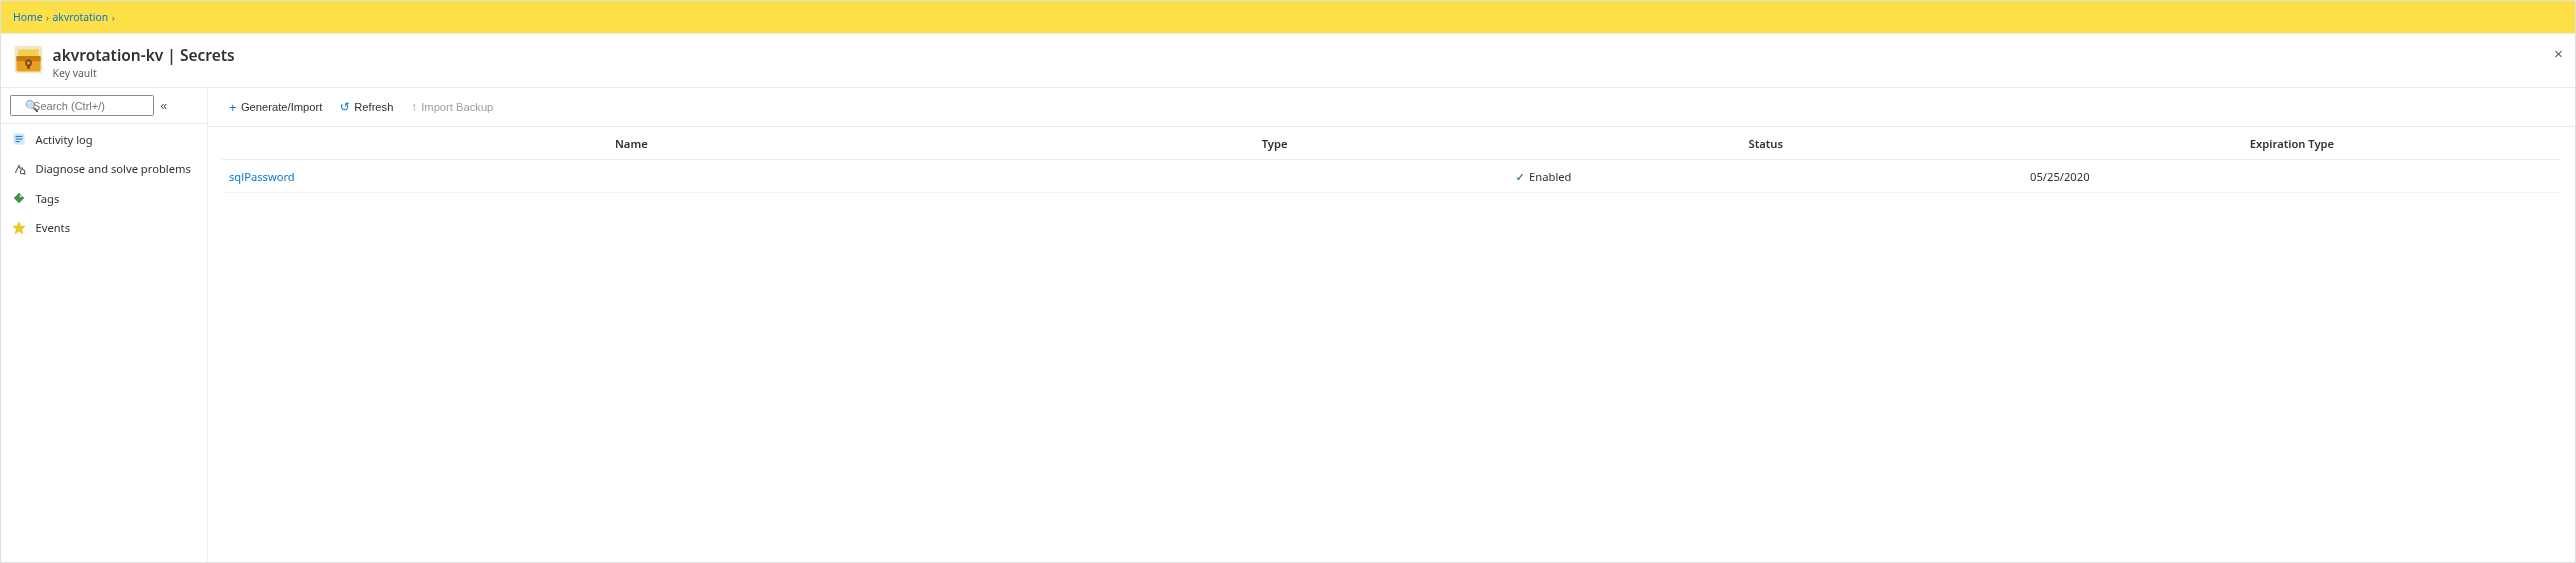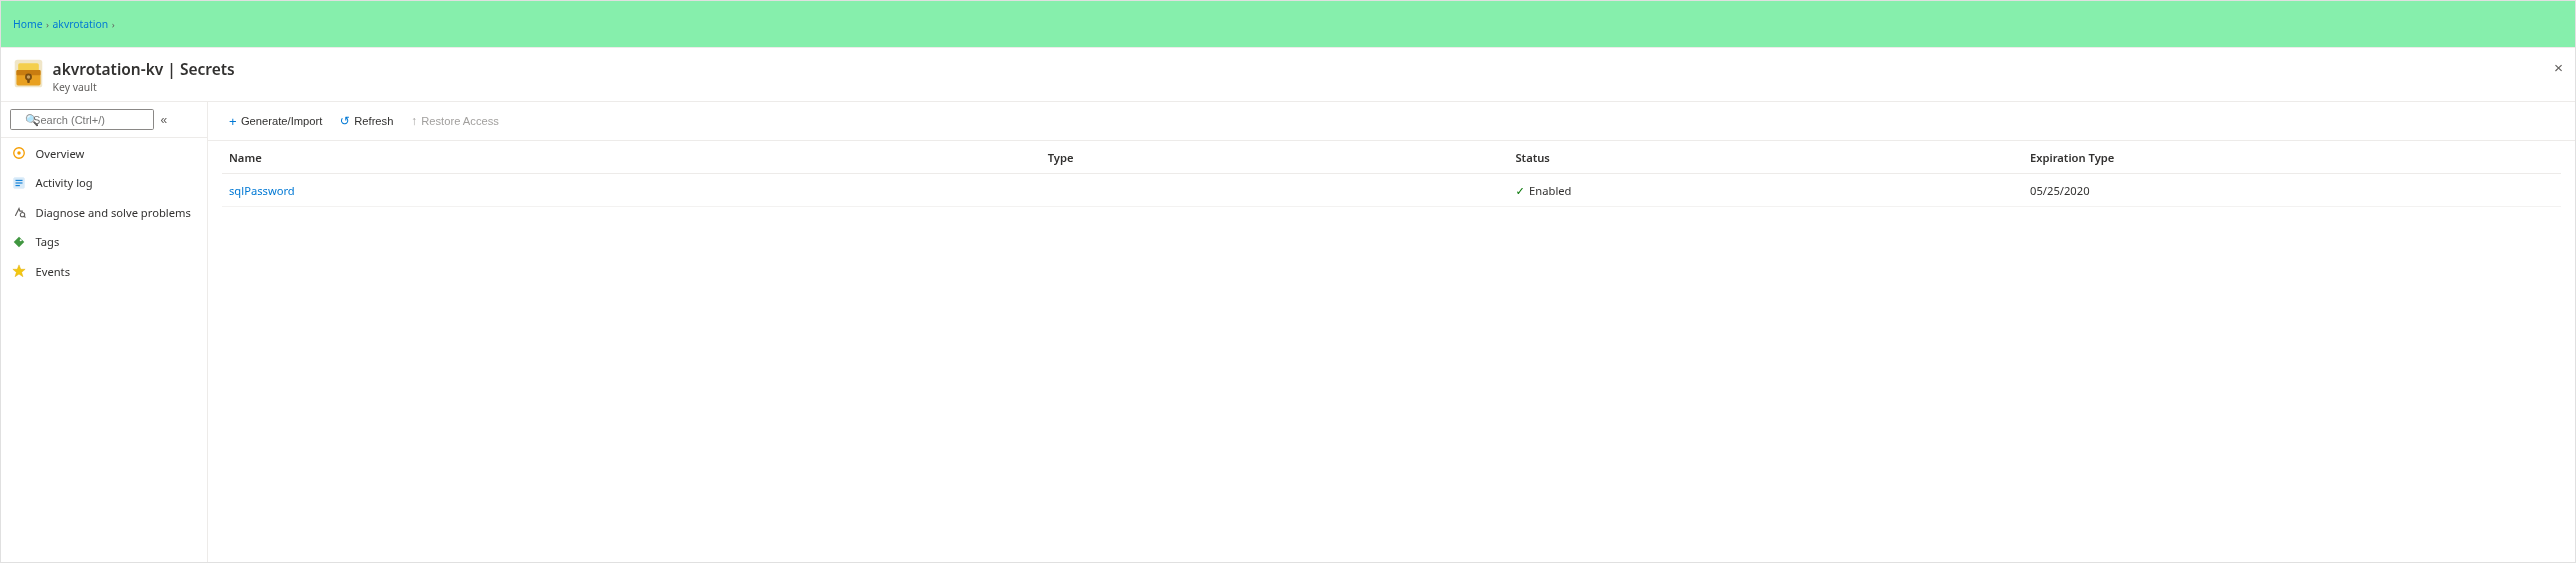--- a/index.html
+++ b/index.html
@@ -16,26 +16,26 @@
       border: 0.9px solid #e0e0e0;
       height: 563px;
       display: flex;
       flex-direction: column;
       position: relative;
     }
     
     .breadcrumb {
       display: flex;
       align-items: center;
-      padding: 16px 12px;
+      padding: 9px 12px;
       font-size: 10.4px;
       color: #0078d4;
       border-bottom: 0.9px solid #edebe9;
       gap: 3.5px;
-      background: #86efac;
+      background: #fde047;
     }
     .breadcrumb span { color: #605e5c; }
     .breadcrumb a { color: #0078d4; text-decoration: none; }
     .chevron { color: #605e5c; font-size: 9.5px; }
 
     
     .resource-header {
       display: flex;
       align-items: flex-start;
       padding: 10.4px 12px 7px 12px;
@@ -190,21 +190,21 @@
       padding: 0 14px;
     }
     table {
       width: 100%;
       border-collapse: collapse;
     }
     thead tr {
       border-bottom: 0.9px solid #edebe9;
     }
     th {
-      text-align: left;
+      text-align: center;
       padding: 8.6px 7px;
       font-weight: 600;
       font-size: 11.2px;
       color: #323130;
     }
     td {
       padding: 8.6px 7px;
       font-size: 11.2px;
       color: #323130;
       border-bottom: 0.9px solid #f3f2f1;
@@ -265,29 +265,20 @@
           <input type="text" placeholder="Search (Ctrl+/)" style="">
         </div>
         <button class="collapse-btn">«</button>
       </div>
 
       <div class="sidebar-scroll">
 
         <div id="nav-items-container">
             <div class="nav-item">
     <span class="nav-icon">
-                <svg width="14" height="14" viewBox="0 0 16 16" fill="none">
-                  <circle cx="8" cy="8" r="6" stroke="#F59D00" stroke-width="1.5"></circle>
-                  <circle cx="8" cy="8" r="2" fill="#F59D00"></circle>
-                </svg>
-              </span>
-    <span>Overview</span>
-  </div>
-            <div class="nav-item">
-    <span class="nav-icon">
                 <svg width="14" height="14" viewBox="0 0 16 16">
                   <rect x="2" y="2" width="12" height="12" rx="1" fill="#0078d4" opacity="0.15" stroke="#0078d4" stroke-width="1"></rect>
                   <line x1="4" y1="5" x2="12" y2="5" stroke="#0078d4" stroke-width="1.2"></line>
                   <line x1="4" y1="8" x2="12" y2="8" stroke="#0078d4" stroke-width="1.2"></line>
                   <line x1="4" y1="11" x2="9" y2="11" stroke="#0078d4" stroke-width="1.2"></line>
                 </svg>
               </span>
     <span>Activity log</span>
   </div>
             <div class="nav-item">
@@ -327,21 +318,21 @@
         <button class="toolbar-btn">
           <span style="font-size:13px; color:#0078d4;">+</span>
           <span>Generate/Import</span>
         </button>
         <button class="toolbar-btn">
           <span style="font-size:12px; color:#0078d4;">↺</span>
           <span>Refresh</span>
         </button>
         <button class="toolbar-btn disabled">
           <span style="font-size:12px;">↑</span>
-          <span>Restore Access</span>
+          <span>Import Backup</span>
         </button>
       </div>
 
       <div class="table-area">
         <table>
           <thead>
             <tr>
               <th class="col-name">Name</th>
               <th class="col-type">Type</th>
               <th class="col-status">Status</th>

